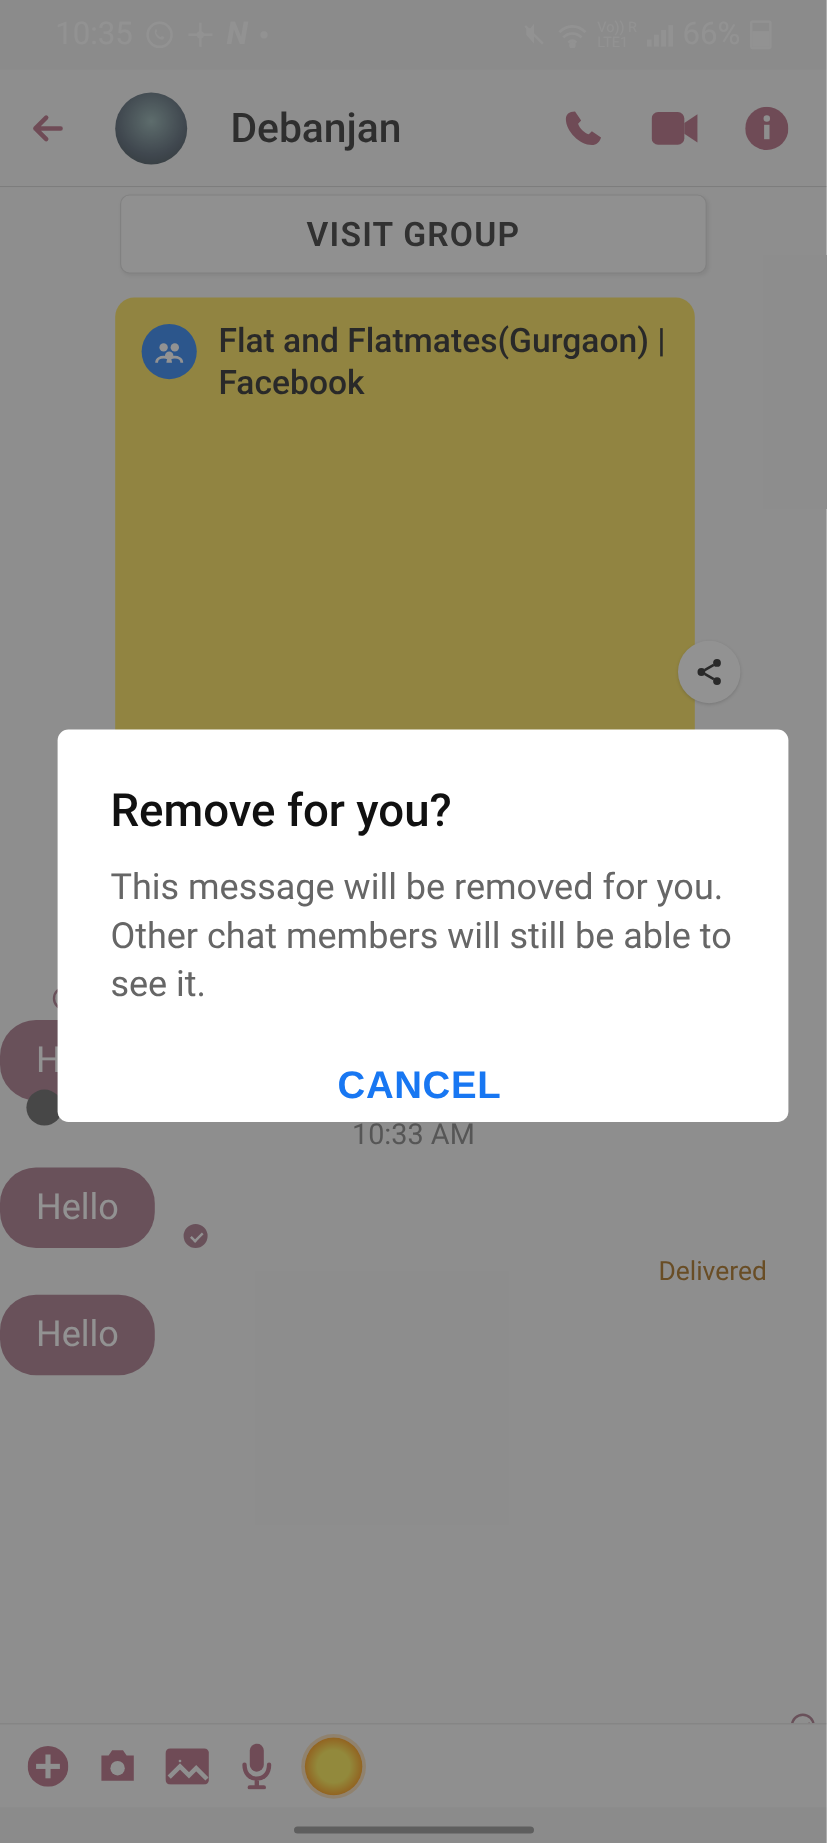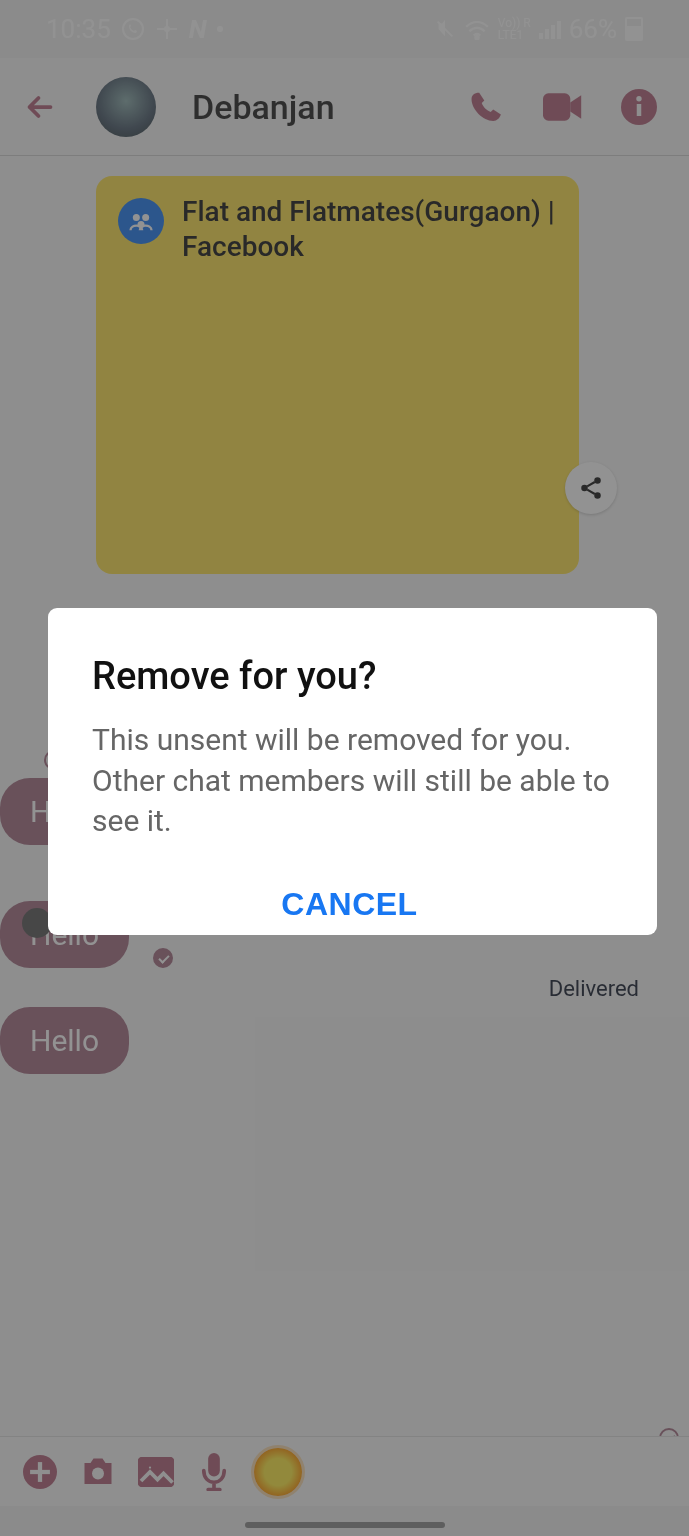--- a/index.html
+++ b/index.html
@@ -36,21 +36,21 @@
   .timestamp { text-align:center; font-size: 24px; color:#777; margin-top: 26px; }
   
   .unsent-pill { margin: 14px 44px 10px auto; width: fit-content; padding: 14px 26px; border:1.5px solid #bbb; border-radius: 999px; font-size: 27px; font-style: italic; color:#666; }
   
   .sent-row { display:flex; align-items:flex-end; gap:24px; padding-right:10px; margin: 8px 0; }
   .sent-bubble { background:#a26b81; color:#fff; font-size:30px; padding: 16px 30px; border-radius: 30px; }
   .tick { width:20px; height:20px; border:2px solid #a26b81; border-radius:50%; position:relative; }
   .tick.filled { background:#a26b81; }
   .tick::after { content:''; position:absolute; left:4px; top:5px; width:8px; height:4px; border-left:2px solid #a26b81; border-bottom:2px solid #a26b81; transform:rotate(-45deg); }
   .tick.filled::after { border-color:#fff; }
-  .delivered-label { text-align:right; padding-right:50px; font-size:22px; color:#0f172a; margin-top:2px; }
+  .delivered-label { text-align:right; padding-right:50px; font-size:22px; color:#a16207; margin-top:2px; }
 
   
   .composer { position:absolute; bottom:30px; left:0; right:0; height:70px; border-top:1px solid #ddd; background:#f8f8f8; display:flex; align-items:center; gap:22px; padding:0 22px; }
   .cicon { width:36px; height:36px; display:flex; align-items:center; justify-content:center; }
   .compose-input { flex:1; display:flex; align-items:center; gap:14px; background:#eee; border-radius:30px; padding:10px 18px; }
   .compose-placeholder { font-size:30px; color:#555; flex:1; }
   .sun-sticker { width:48px; height:48px; border-radius:50%; background: radial-gradient(circle, #ffeb3b 40%, #ff9800 70%, #ff6f00 100%); box-shadow:0 0 0 3px rgba(255,152,0,.3); }
 
   .home-indicator { position:absolute; bottom:8px; left:50%; transform:translateX(-50%); width:200px; height:6px; background:#888; border-radius:3px; }
 
@@ -139,20 +139,23 @@
         <svg width="36" height="36" viewBox="0 0 24 24" fill="#b05f77">
             <circle cx="12" cy="12" r="12"></circle>
             <rect x="10.5" y="10" width="3" height="8" fill="#f5f5f5"></rect>
             <circle cx="12" cy="6.5" r="1.8" fill="#f5f5f5"></circle>
           </svg>
       </div>
     </div>
   </div>
 
   <div class="chat-area">
+    <div class="visit-group-card">
+      <span>VISIT GROUP</span>
+    </div>
 
     <div class="link-card">
       <div class="link-icon">
         <svg width="28" height="28" viewBox="0 0 24 24" fill="#fff">
             <circle cx="8" cy="9" r="3"></circle>
             <circle cx="16" cy="9" r="3"></circle>
             <circle cx="12" cy="15" r="3"></circle>
             <path d="M3 20c0-3 3-4 5-4s5 1 5 4M11 20c0-3 3-4 5-4s5 1 5 4" stroke="#fff" fill="none" stroke-width="2"></path>
           </svg>
       </div>
@@ -229,18 +232,18 @@
     </div>
     <div class="sun-sticker"></div>
   </div>
 
   <div class="home-indicator"></div>
 
   <div class="overlay"></div>
 
   <div class="dialog">
     <div class="dialog-title">Remove for you?</div>
-    <div class="dialog-body">This unsent will be removed for you. Other chat members will still be able to see it.</div>
+    <div class="dialog-body">This message will be removed for you. Other chat members will still be able to see it.</div>
     <div class="dialog-actions">
       <button class="dialog-btn">CANCEL</button>
     </div>
   </div>
 </div>
 
 </body></html>

